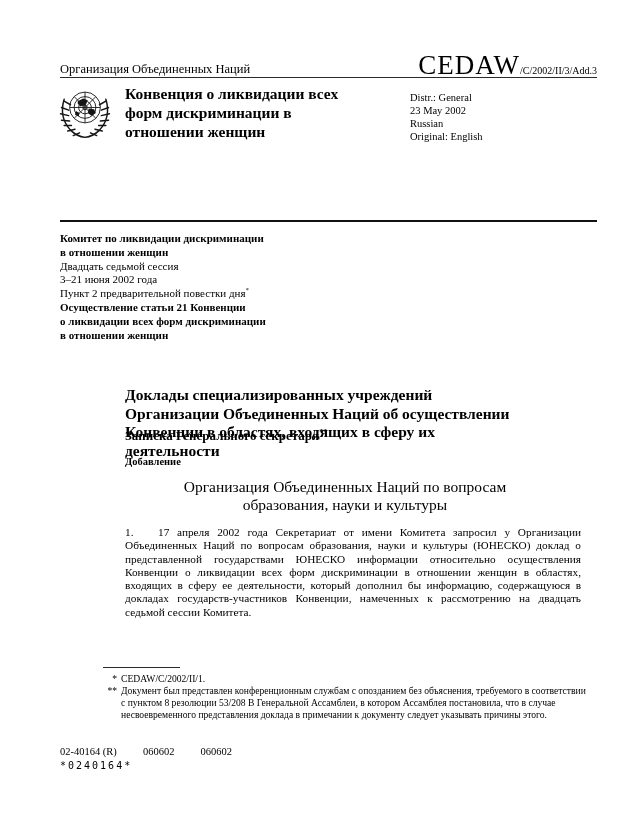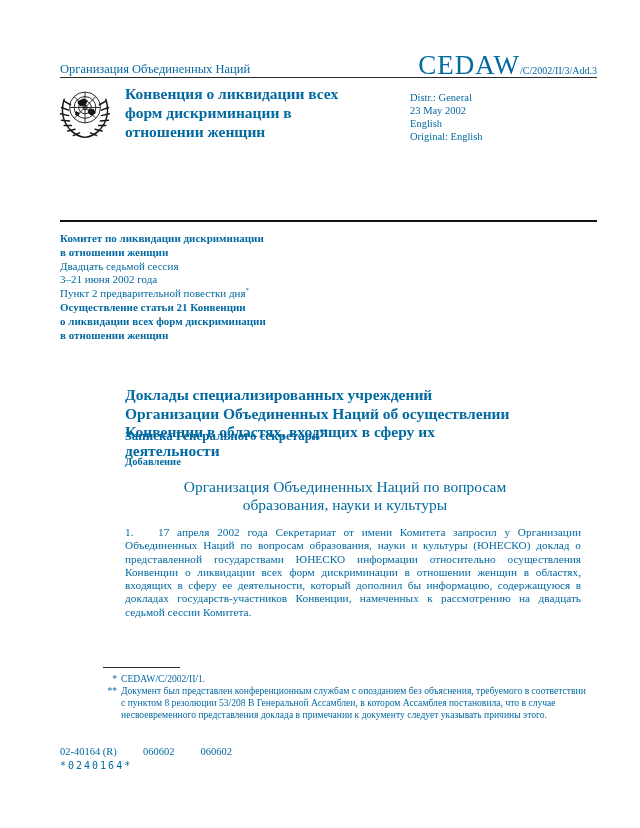--- a/index.html
+++ b/index.html
@@ -1,21 +1,21 @@
 <!DOCTYPE html>
 <html><head>
 <meta charset="utf-8">
 <style>
   html,body{margin:0;padding:0;background:#ffffff;}
   .page{
     position:relative;
     width:640px;height:828px;
     background:#ffffff;
     font-family:"Liberation Serif","DejaVu Serif",serif;
-    color:#0369a1;
+    color:#000000;
     overflow:hidden;
   }
   .abs{position:absolute;}
   
   .header-row{top:50px;left:60px;width:537px;display:flex;justify-content:space-between;align-items:flex-end;}
   .org-name{font-size:12.5px;padding-bottom:4px;}
   .doc-symbol{white-space:nowrap;}
   .doc-symbol-main{font-size:27px;letter-spacing:1px;}
   .doc-symbol-suffix{font-size:10px;}
   .rule-thin{top:77px;left:60px;width:537px;border-top:1px solid #2a2a2a;}
@@ -87,21 +87,21 @@
         <path d="M22,31 l4,2 -1,4 -4,-2 z"></path>
       </g>
     </svg>
   </div>
 
   <div class="abs masthead-title">Конвенция о ликвидации всех<br>форм дискриминации в<br>отношении женщин</div>
 
   <div class="abs distr-block">
     <div>Distr.: General</div>
     <div>23 May 2002</div>
-    <div>English</div>
+    <div>Russian</div>
     <div>Original: English</div>
   </div>
 
   <div class="abs rule-thick"></div>
 
   <div class="abs session">
     <div class="bold">Комитет по ликвидации дискриминации<br>в отношении женщин</div>
     <div>Двадцать седьмой сессия</div>
     <div>3–21 июня 2002 года</div>
     <div><span>Пункт 2 предварительной повестки дня</span><sup>*</sup></div>

